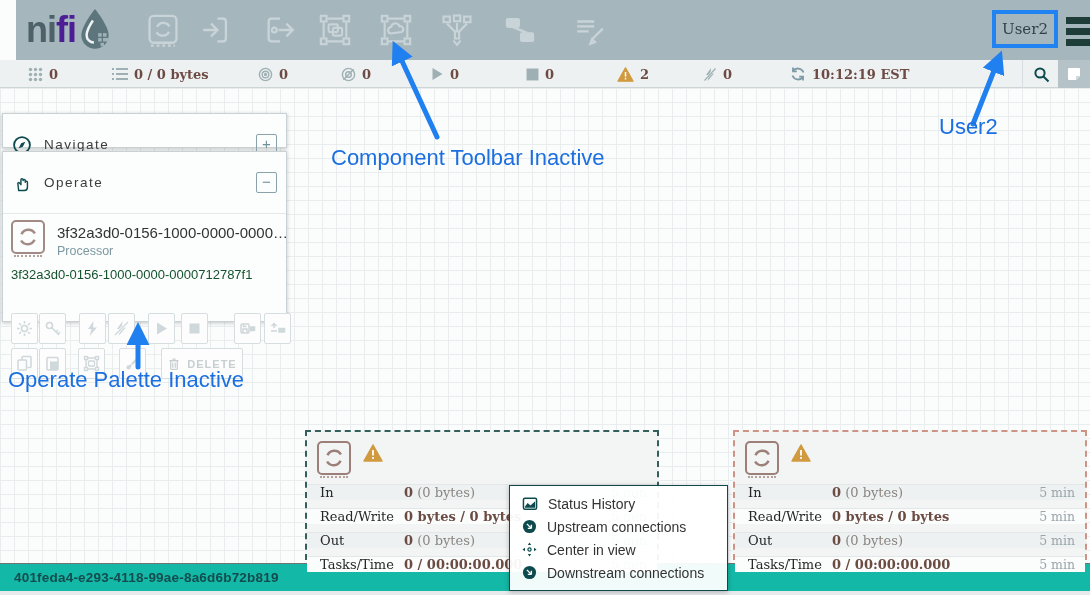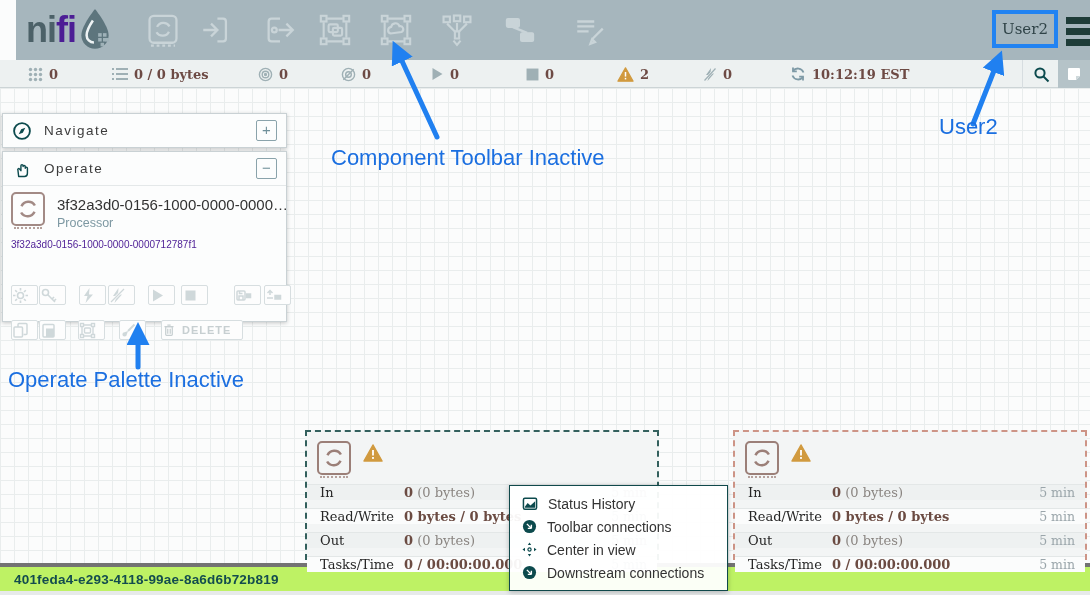--- a/index.html
+++ b/index.html
@@ -35,37 +35,37 @@
   
   .canvas{position:absolute;left:0;top:88px;width:1090px;height:475px;
           background-color:#fbfcfc;
           background-image:linear-gradient(to right,#e9eded 1px,transparent 1px),
                            linear-gradient(to bottom,#e9eded 1px,transparent 1px);
           background-size:14px 14px;}
 
   
   .panel{position:absolute;left:2px;width:285px;background:#fcfdfd;border:1px solid #c9d1d4;
          box-shadow:0 1px 4px rgba(0,0,0,.22);box-sizing:border-box;}
-  .panel-head{display:flex;align-items:center;gap:12px;height:33px;padding:0 9px;}
+  .panel-head{display:flex;align-items:center;gap:12px;height:33px;padding:14px 9px;}
   .panel-title{font-size:13.5px;color:#3c3c3c;letter-spacing:1.5px;}
   .panel-toggle{margin-left:auto;width:19px;height:19px;border:1px solid #8aa3ab;border-radius:2px;
                 color:#6f909a;font-size:15px;line-height:17px;text-align:center;cursor:default;}
   .nav-panel{top:25px;height:35px;}
   .op-panel{top:63px;height:171px;}
   .op-body{position:relative;border-top:1px solid #e4e8e9;height:137px;}
   .proc-badge{width:34px;height:34px;border:2px solid #a28a85;border-radius:5px;color:#a28a85;
               position:relative;box-sizing:border-box;}
   .proc-badge svg{width:100%;height:100%;display:block;}
   .proc-badge::after{content:"";position:absolute;left:1px;right:1px;bottom:-5px;
                      border-bottom:2px dotted #b5a19c;}
   .op-name{position:absolute;left:54px;top:10px;font-size:15px;color:#333;white-space:nowrap;}
   .op-type{position:absolute;left:54px;top:30px;font-size:12.5px;color:#7d98a2;}
-  .op-id{position:absolute;left:8px;top:53px;font-size:10px;color:#4c1d95;white-space:nowrap;}
-  .pal-btn{position:absolute;width:27px;height:20px;border:1px solid #d7dee0;border-radius:2px;
-           background:#fdfdfd;box-sizing:border-box;display:flex;align-items:center;
+  .op-id{position:absolute;left:8px;top:53px;font-size:13px;color:#14532d;white-space:nowrap;}
+  .pal-btn{position:absolute;width:27px;height:31px;border:1px solid #d7dee0;border-radius:2px;
+           background:#fdfdfd;box-sizing:border-box;display:flex;align-items:center;justify-content:center;
            color:#cfd8da;}
   .pal-btn svg{width:17px;height:17px;display:block;}
   .pal-del{width:82px;gap:6px;font-size:11px;letter-spacing:1px;font-weight:bold;color:#c7cfd1;}
 
   
   .proc-card{position:absolute;top:342px;width:354px;height:130px;background:#f3f5f5;
              box-sizing:border-box;z-index:5;}
   .proc1{left:305px;border:2px dashed #33605d;}
   .proc2{left:733px;border:2px dashed #cd9486;}
   .pc-icon{position:absolute;left:10px;top:9px;}
@@ -86,22 +86,22 @@
             padding:6px 0;box-sizing:border-box;}
   .ctx-item{display:flex;align-items:center;gap:10px;height:23px;padding-left:12px;
             font-size:14px;color:#333;}
   .ctx-item svg{display:block;flex:none;}
 
   
   .ann{position:absolute;color:#1b6fe0;font-size:22px;z-index:30;white-space:nowrap;}
   .arrows{position:absolute;left:0;top:0;width:1090px;height:595px;z-index:28;pointer-events:none;}
 
   
-  .footer{position:absolute;left:0;top:563px;width:1090px;height:28px;background:#bef264;
-          border-top:4px solid #737373;display:flex;align-items:center;box-sizing:border-box;}
+  .footer{position:absolute;left:0;top:563px;width:1090px;height:28px;background:#14b8a6;
+          border-top:1px solid #737373;display:flex;align-items:center;box-sizing:border-box;}
   .footer-id{margin-left:14px;font-size:13.5px;font-weight:bold;color:#134c4e;letter-spacing:.2px;}
   .bottom-strip{position:absolute;left:0;top:591px;width:1090px;height:4px;background:#e7eaea;}
 </style>
 </head>
 <body>
 
 <div class="app">
 
   <div class="topbar">
     <div class="logo">
@@ -483,21 +483,21 @@
           <rect x="1" y="2.5" width="14" height="11.5" rx="1.5" fill="none" stroke="#0c4a4d" stroke-width="1.6"></rect>
           <path d="M2.5 11.5 L5.5 7.5 L8.5 10 L13.5 5.5 V12.5 H2.5 Z" fill="#0c4a4d"></path>
         </svg>
         <span>Status History</span>
       </div>
       <div class="ctx-item">
         <svg width="15" height="15" viewBox="0 0 16 16">
           <circle cx="8" cy="8" r="7" fill="#0c4a4d"></circle>
           <path d="M5.2 5.2 L10 10 M10 10 V6.2 M10 10 H6.2" stroke="#fff" stroke-width="1.5" fill="none"></path>
         </svg>
-        <span>Toolbar connections</span>
+        <span>Upstream connections</span>
       </div>
       <div class="ctx-item">
         <svg width="15" height="15" viewBox="0 0 16 16" fill="#0c4a4d">
           <path d="M8 0.5 L6.2 3.2 H9.8 Z"></path>
             <path d="M8 15.5 L6.2 12.8 H9.8 Z"></path>
           <path d="M0.5 8 L3.2 6.2 V9.8 Z"></path>
             <path d="M15.5 8 L12.8 6.2 V9.8 Z"></path>
           <circle cx="8" cy="8" r="1.7" fill="none" stroke="#0c4a4d" stroke-width="1.3"></circle>
         </svg>
         <span>Center in view</span>

